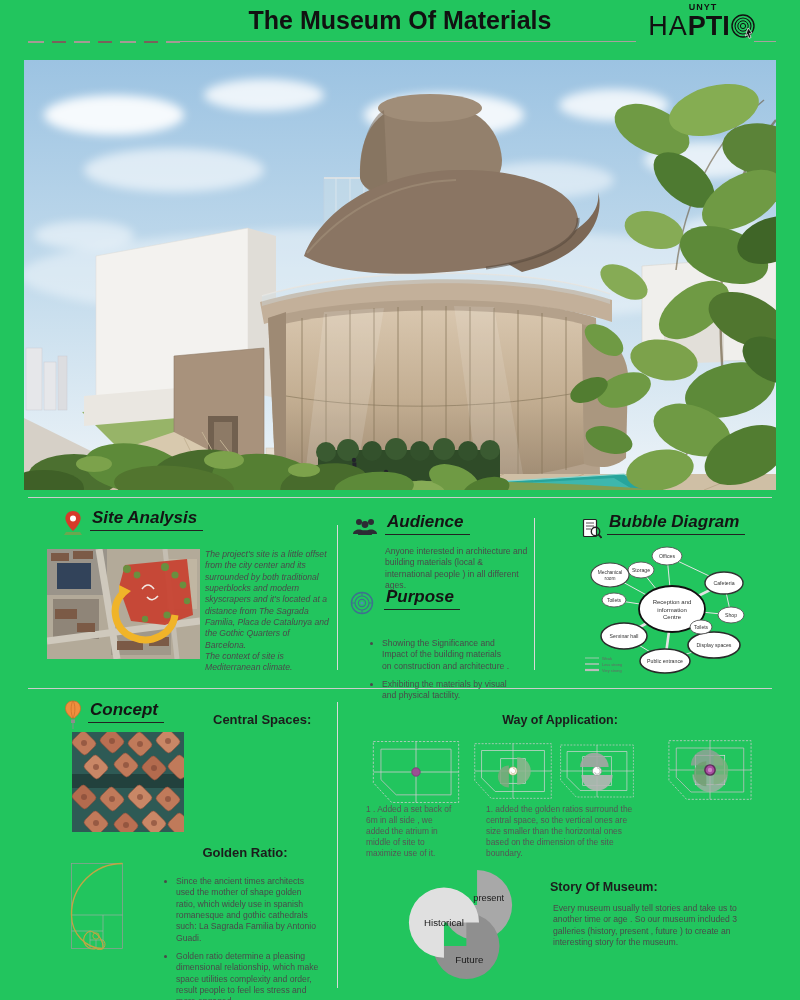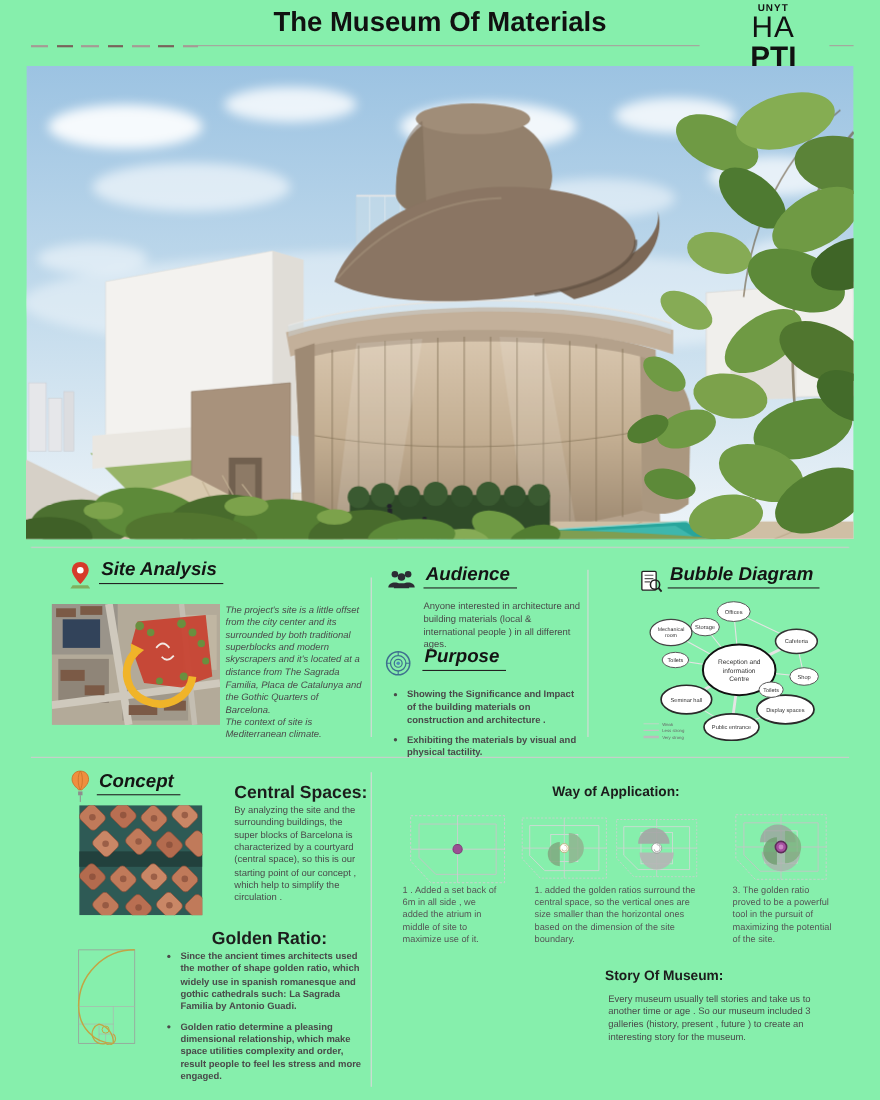--- a/index.html
+++ b/index.html
@@ -1,42 +1,42 @@
 <!DOCTYPE html>
 <html><head>
 <meta charset="utf-8">
 <style>
   html,body{margin:0;padding:0;background:#ffffff;}
-  .page{position:relative;width:800px;height:1000px;background:#86efac;overflow:hidden;
+  .page{position:relative;width:800px;height:1000px;background:#22c55e;overflow:hidden;
         font-family:"Liberation Sans",sans-serif;color:#3d3d3d;}
   .abs{position:absolute;}
   
   .page-title{left:0;right:0;top:6px;text-align:center;font-size:25px;font-weight:600;color:#111;}
   .logo-box{left:628px;top:2px;width:150px;text-align:center;}
   .logo-top{font-size:9px;font-weight:700;letter-spacing:1px;color:#111;}
-  .logo-word{font-size:27px;color:#111;line-height:1;display:inline-flex;align-items:center;flex-direction:column;}
+  .logo-word{font-size:27px;color:#111;line-height:1;display:inline-flex;align-items:center;}
   .logo-light{font-weight:300;letter-spacing:1px;}
   .logo-bold{font-weight:800;}
   .rule{height:0;border-top:1.3px solid #a7a19d;}
   .rule-dash{left:28px;top:41px;width:152px;height:2px;border:none;
      background:repeating-linear-gradient(90deg,#a59a94 0 16px,transparent 16px 24px,#78625a 24px 38px,transparent 38px 46px);}
   .rule-main{left:180px;top:41px;width:456px;}
   .rule-right{left:754px;top:41px;width:22px;}
   
   .hero{left:24px;top:60px;width:752px;height:430px;}
   
   .hdiv{left:28px;width:744px;height:0;border-top:1px solid #cccccc;}
   .vdiv{width:0;border-left:1px solid #d9d9d9;}
   
   .sec-title{font-style:italic;font-weight:700;font-size:17px;color:#141414;
              border-bottom:1.6px solid #222;padding:0 6px 2px 2px;display:inline-block;}
-  .small-head{font-weight:700;font-size:16px;color:#1c1c1c;}
+  .small-head{font-weight:700;font-size:13px;color:#1c1c1c;}
   .body-txt{font-size:8.6px;line-height:1.32;color:#4a4a4a;}
   .pre{white-space:pre-line;}
-  ul.blt{margin:4px;padding-left:14px;font-weight:bold;}
+  ul.blt{margin:16px;padding-left:14px;}
   ul.blt li{font-size:8.6px;line-height:1.32;color:#4a4a4a;margin-bottom:7px;}
   .cap{font-size:8.4px;line-height:1.3;color:#555;}
   .center{text-align:center;}
   svg{display:block;}
 </style>
 </head>
 <body>
 
 <div class="page">
 
@@ -414,21 +414,20 @@
           <circle cx="40" cy="67" r="3"></circle>
           <circle cx="68" cy="65" r="3"></circle>
           <circle cx="96" cy="67" r="3"></circle>
         <circle cx="24" cy="91" r="3"></circle>
           <circle cx="54" cy="93" r="3"></circle>
           <circle cx="82" cy="91" r="3"></circle>
       </g>
     </svg>
   </div>
   <div class="abs small-head" style="left:213px;top:712px;">Central Spaces:</div>
-  <div class="abs body-txt" style="left:213px;top:731px;width:120px;">By analyzing the site and the surrounding buildings, the super blocks of Barcelona is characterized by a courtyard (central space), so this is our starting point of our concept , which help to simplify the circulation .</div>
 
   <div class="abs small-head center" style="left:150px;top:845px;width:190px;">Golden Ratio:</div>
   <div class="abs" style="left:70px;top:862px;">
     <svg width="54" height="88" viewBox="0 0 54 88">
       <rect x="1.5" y="1.5" width="51" height="85" fill="none" stroke="#9a9a9a" stroke-width=".7"></rect>
       <path d="M1.5,53 H52.5 M33,53 V86.5 M33,69 H1.5 M20,69 V86.5 M20,78 H33 M26,78 V86.5" stroke="#b0b0b0" stroke-width=".6" fill="none"></path>
       <path d="M52.5,1.5 A51,51 0 0 0 1.5,53" fill="none" stroke="#c2a544" stroke-width="1.4"></path>
       <path d="M1.5,53 A31.5,33.5 0 0 0 33,86.5" fill="none" stroke="#c2a544" stroke-width="1.3"></path>
       <path d="M33,86.5 A17,17 0 0 0 20,69" fill="none" stroke="#c2a544" stroke-width="1.2"></path>
       <path d="M20,69 A9,9 0 0 0 26,86.5" fill="none" stroke="#c2a544" stroke-width="1.1"></path>
@@ -486,18 +485,27 @@
       <path d="M34,36 a22,22 0 0 1 44,0 Z" fill="#9e9e9e" opacity=".75"></path>
       <path d="M36,48 a24,24 0 0 0 48,0 Z" fill="#aeaeae" opacity=".75"></path>
       <path d="M38,37 a17,17 0 0 1 34,0 Z" fill="#6f9e6f" opacity=".8" transform="rotate(-90 60 42)"></path>
       <path d="M40,47 a20,20 0 0 0 40,0 Z" fill="#7fae7f" opacity=".8" transform="rotate(-90 60 42)"></path>
       <circle cx="60" cy="42" r="7" fill="#a64fa0" stroke="#5e2d5a" stroke-width="2"></circle>
       <circle cx="60" cy="42" r="3" fill="#c987c4"></circle>
     </svg>
   </div>
   <div class="abs cap" style="left:366px;top:804px;width:86px;">1 . Added a set back of 6m in all side , we added the atrium in middle of site to maximize use of it.</div>
   <div class="abs cap" style="left:486px;top:804px;width:152px;">1. added the golden ratios surround the central space, so the vertical ones are size smaller than the horizontal ones based on the dimension of the site boundary.</div>
-  <div class="abs cap" style="left:666px;top:804px;width:94px;">3. The golden ratio proved to be a powerful tool in the pursuit of maximizing the potential of the site.</div>
-
+
+  <div class="abs" style="left:405px;top:866px;">
+    <svg width="112" height="122" viewBox="0 0 115 125" font-family="Liberation Sans, sans-serif">
+      <path d="M74,40 L74,4 A36,36 0 1 1 38,40 Z" fill="#a8a8a8"></path>
+      <path d="M63,82 L63,48 A34,34 0 1 1 29,82 Z" fill="#8f8f8f"></path>
+      <path d="M40,58 L76,58 A36,36 0 1 0 40,94 Z" fill="#e0e0e0"></path>
+      <text x="86" y="36" font-size="9.5" fill="#1a1a1a" text-anchor="middle">present</text>
+      <text x="40" y="61" font-size="10" fill="#1a1a1a" text-anchor="middle">Historical</text>
+      <text x="66" y="99" font-size="10" fill="#1a1a1a" text-anchor="middle">Future</text>
+    </svg>
+  </div>
   <div class="abs small-head" style="left:550px;top:880px;font-size:12.5px;">Story Of Museum:</div>
   <div class="abs body-txt" style="left:553px;top:903px;width:188px;">Every museum usually tell stories and take us to another time or age . So our museum included 3 galleries (history, present , future ) to create an interesting story for the museum.</div>
 
 </div>
 
 </body></html>

